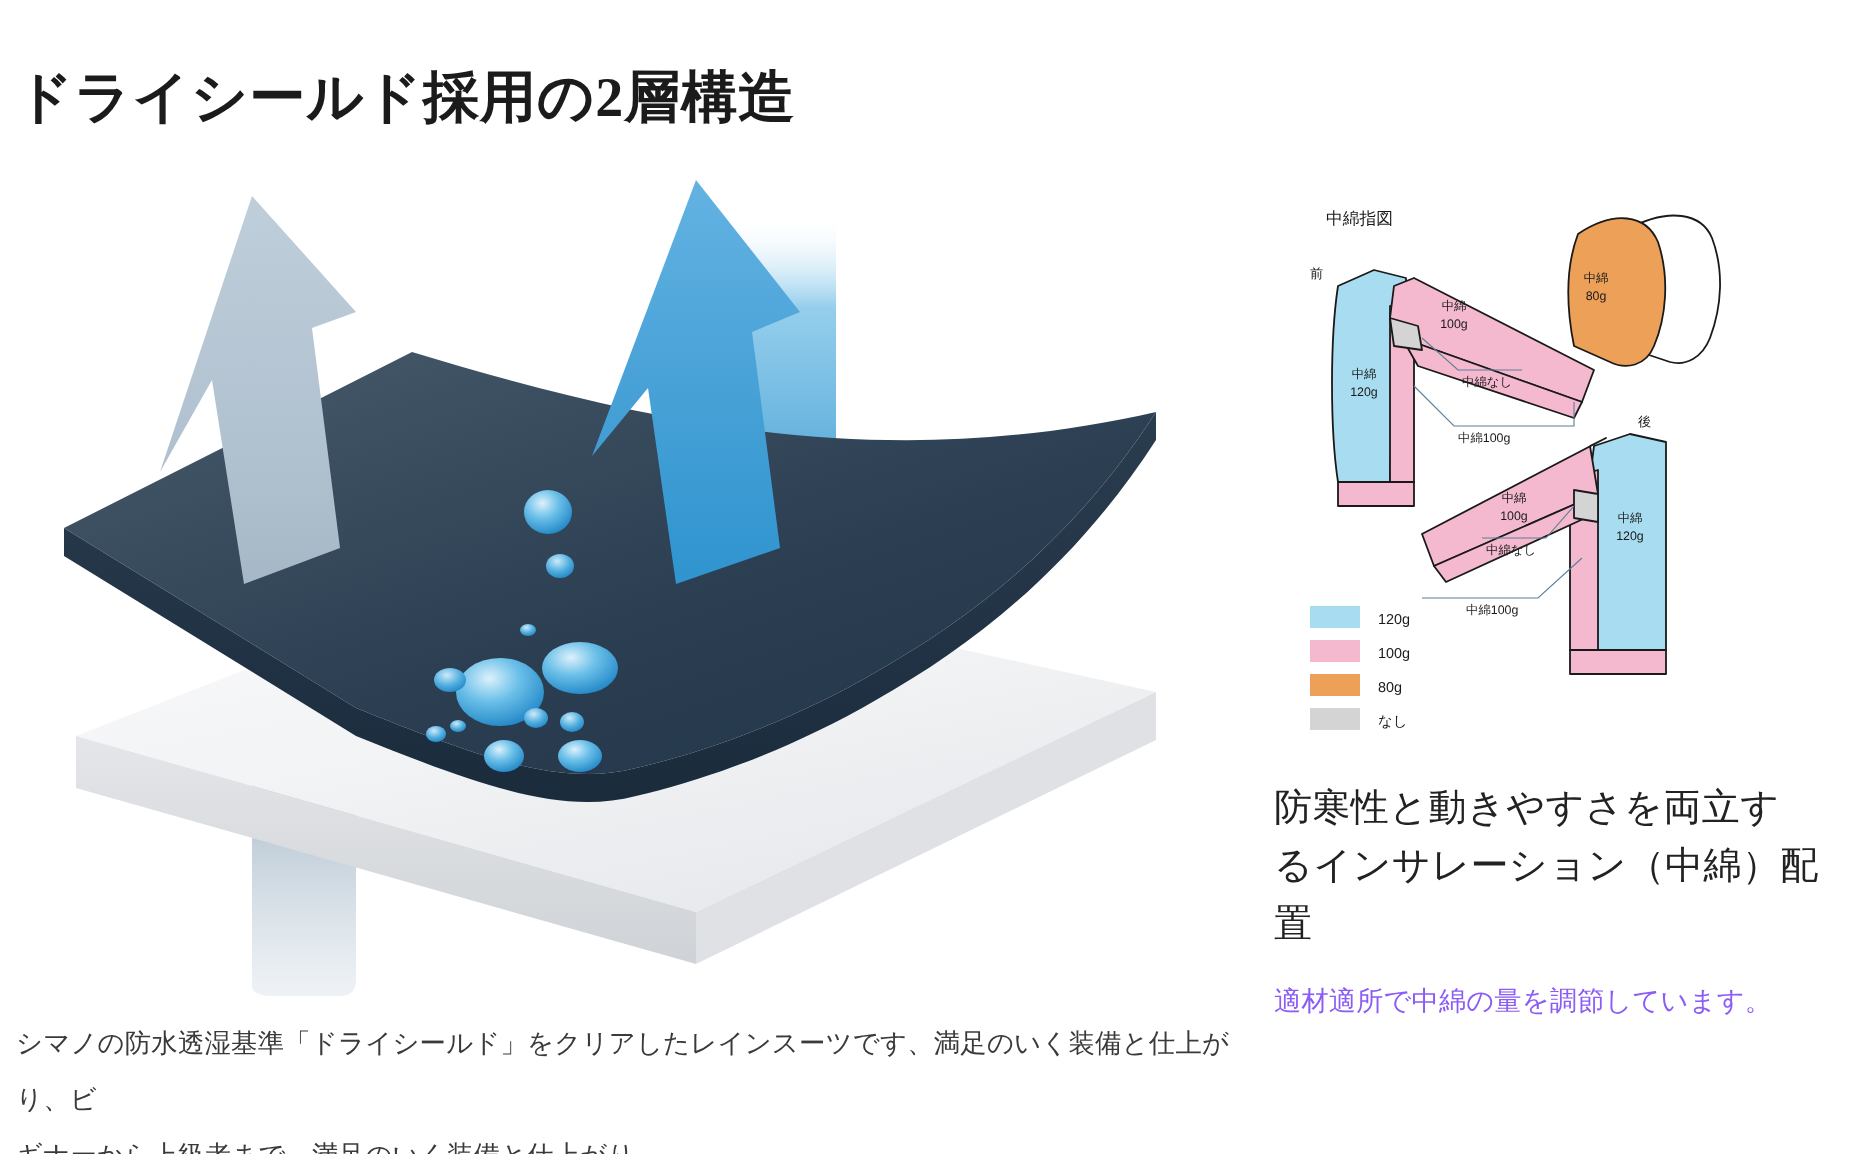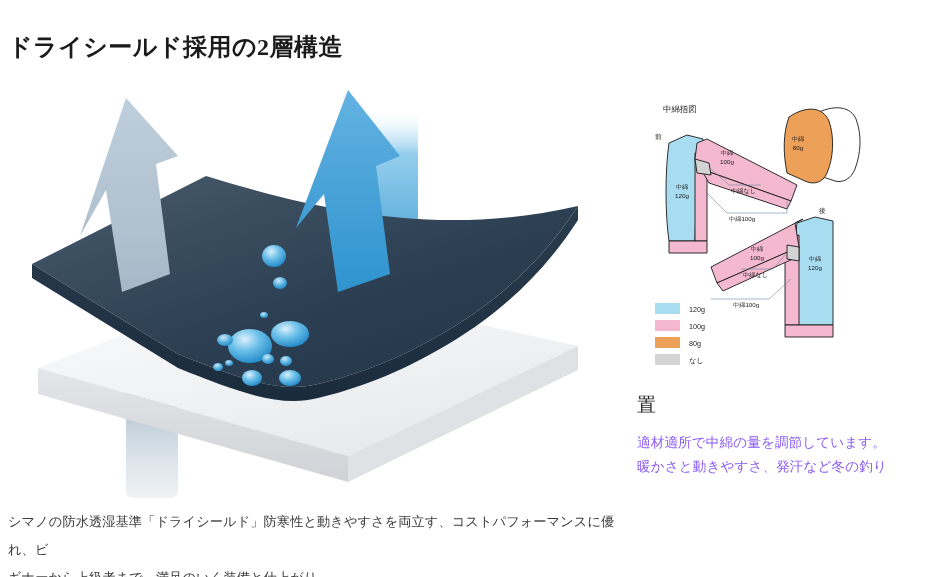--- a/index.html
+++ b/index.html
@@ -16,21 +16,21 @@
     font-family: "Liberation Sans", "DejaVu Sans", sans-serif;
     color: #333333;
   }
 
   
   #page-title {
     position: absolute;
     left: 8px;
     top: 14px;
     font-family: "Liberation Serif", "DejaVu Serif", serif;
-    font-size: 24px;
+    font-size: 28px;
     line-height: 34px;
     letter-spacing: 0.5px;
     color: #1b1b1b;
     white-space: nowrap;
   }
 
   
   #membrane-illustration {
     position: absolute;
     left: 18px;
@@ -187,21 +187,21 @@
       <ellipse cx="211" cy="285" rx="4" ry="3" fill="url(#gDropSmall)"></ellipse>
       <ellipse cx="250" cy="281" rx="6" ry="5" fill="url(#gDropSmall)"></ellipse>
       <ellipse cx="268" cy="283" rx="6" ry="5" fill="url(#gDropSmall)"></ellipse>
       <ellipse cx="234" cy="300" rx="10" ry="8" fill="url(#gDrop)"></ellipse>
       <ellipse cx="272" cy="300" rx="11" ry="8" fill="url(#gDrop)"></ellipse>
     </g>
   </svg>
 </div>
 
 <div id="left-caption">
-  <div>シマノの防水透湿基準「ドライシールド」防寒性と動きやすさを両立す、コストパフォーマンスに優れ、ビ</div>
+  <div>シマノの防水透湿基準「ドライシールド」をクリアしたレインスーツです、満足のいく装備と仕上がり、ビ</div>
   <div>ギナーから上級者まで、満足のいく装備と仕上がり。</div>
 </div>
 
 <div id="right-column">
 
   <div id="insulation-diagram">
     <svg viewBox="0 0 284 285" xmlns="http://www.w3.org/2000/svg">
       <style>
         .jp   { font-family: "Liberation Sans","DejaVu Sans",sans-serif; fill:#1a1a1a; }
         .t6   { font-size: 6.2px; }
@@ -294,21 +294,22 @@
         <rect x="18" y="244" width="25" height="11" fill="#eda058"></rect>
         <text class="jp t7" x="52" y="253">80g</text>
 
         <rect x="18" y="261" width="25" height="11" fill="#d4d4d4"></rect>
         <text class="jp t7" x="52" y="270">なし</text>
       </g>
     </svg>
   </div>
 
   <div id="right-heading">
+    <div>防寒性と動きやすさを両立す</div>
+    <div>るインサレーション（中綿）配</div>
     <div>置</div>
   </div>
 
   <div id="right-body">
     <div>適材適所で中綿の量を調節しています。</div>
-    <div>暖かさと動きやすさ、発汗など冬の釣り</div>
   </div>
 
 </div>
 
 </body></html>

